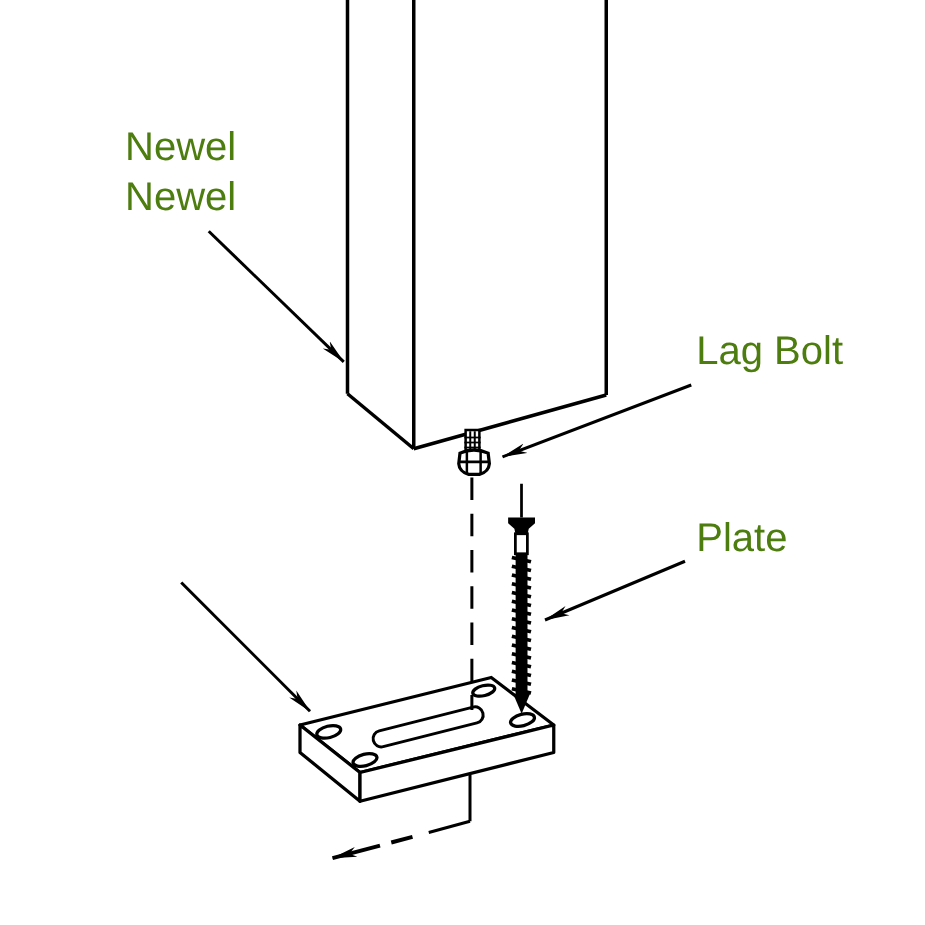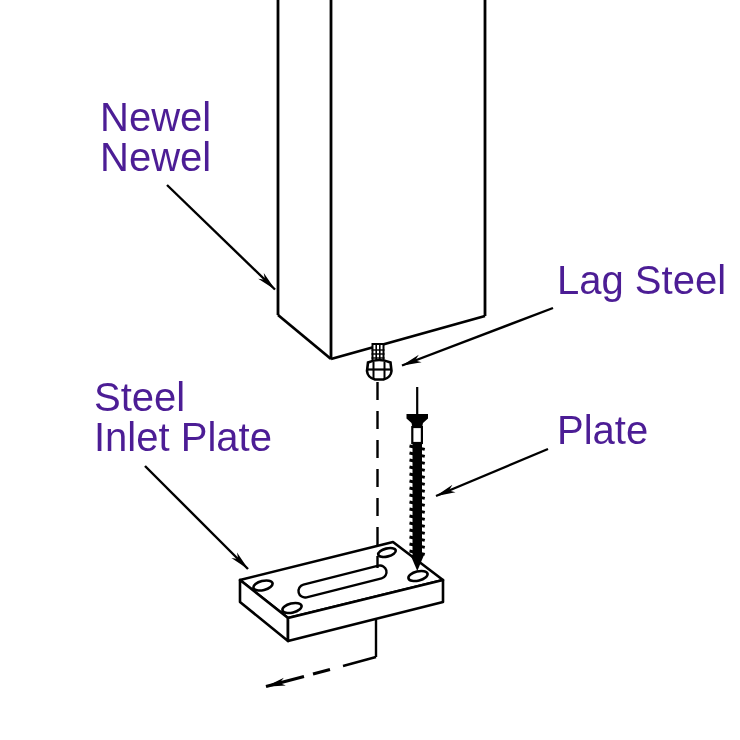--- a/index.html
+++ b/index.html
@@ -6,23 +6,23 @@
   .canvas{
     position:relative;
     width:740px;height:740px;
     background:#ffffff;
     overflow:hidden;
     font-family:"Liberation Sans", sans-serif;
   }
   .canvas svg{position:absolute;left:0;top:0;}
   .label{
     position:absolute;
-    font-size:40px;
+    font-size:32px;
     line-height:40px;
-    color:#4c1d95;
+    color:#4d7c0f;
     white-space:nowrap;
     font-family:"Liberation Sans", sans-serif;
   }
 </style>
 </head>
 <body>
 
 <div class="canvas">
 
   <svg width="740" height="740" viewBox="0 0 740 740">
@@ -109,25 +109,21 @@
       <line x1="548" y1="449" x2="436" y2="496" marker-end="url(#arrow)"></line>
     </g>
   </svg>
 
   <div class="label" style="left:100px;top:97px">
     <div>Newel</div>
     <div>Newel</div>
   </div>
 
   <div class="label" style="left:557px;top:260px">
-    <div>Lag Steel</div>
+    <div>Lag Bolt</div>
   </div>
 
-  <div class="label" style="left:94px;top:377px">
-    <div>Steel</div>
-    <div>Inlet Plate</div>
-  </div>
 
   <div class="label" style="left:557px;top:410px">
     <div>Plate</div>
   </div>
 
 </div>
 
 </body></html>

